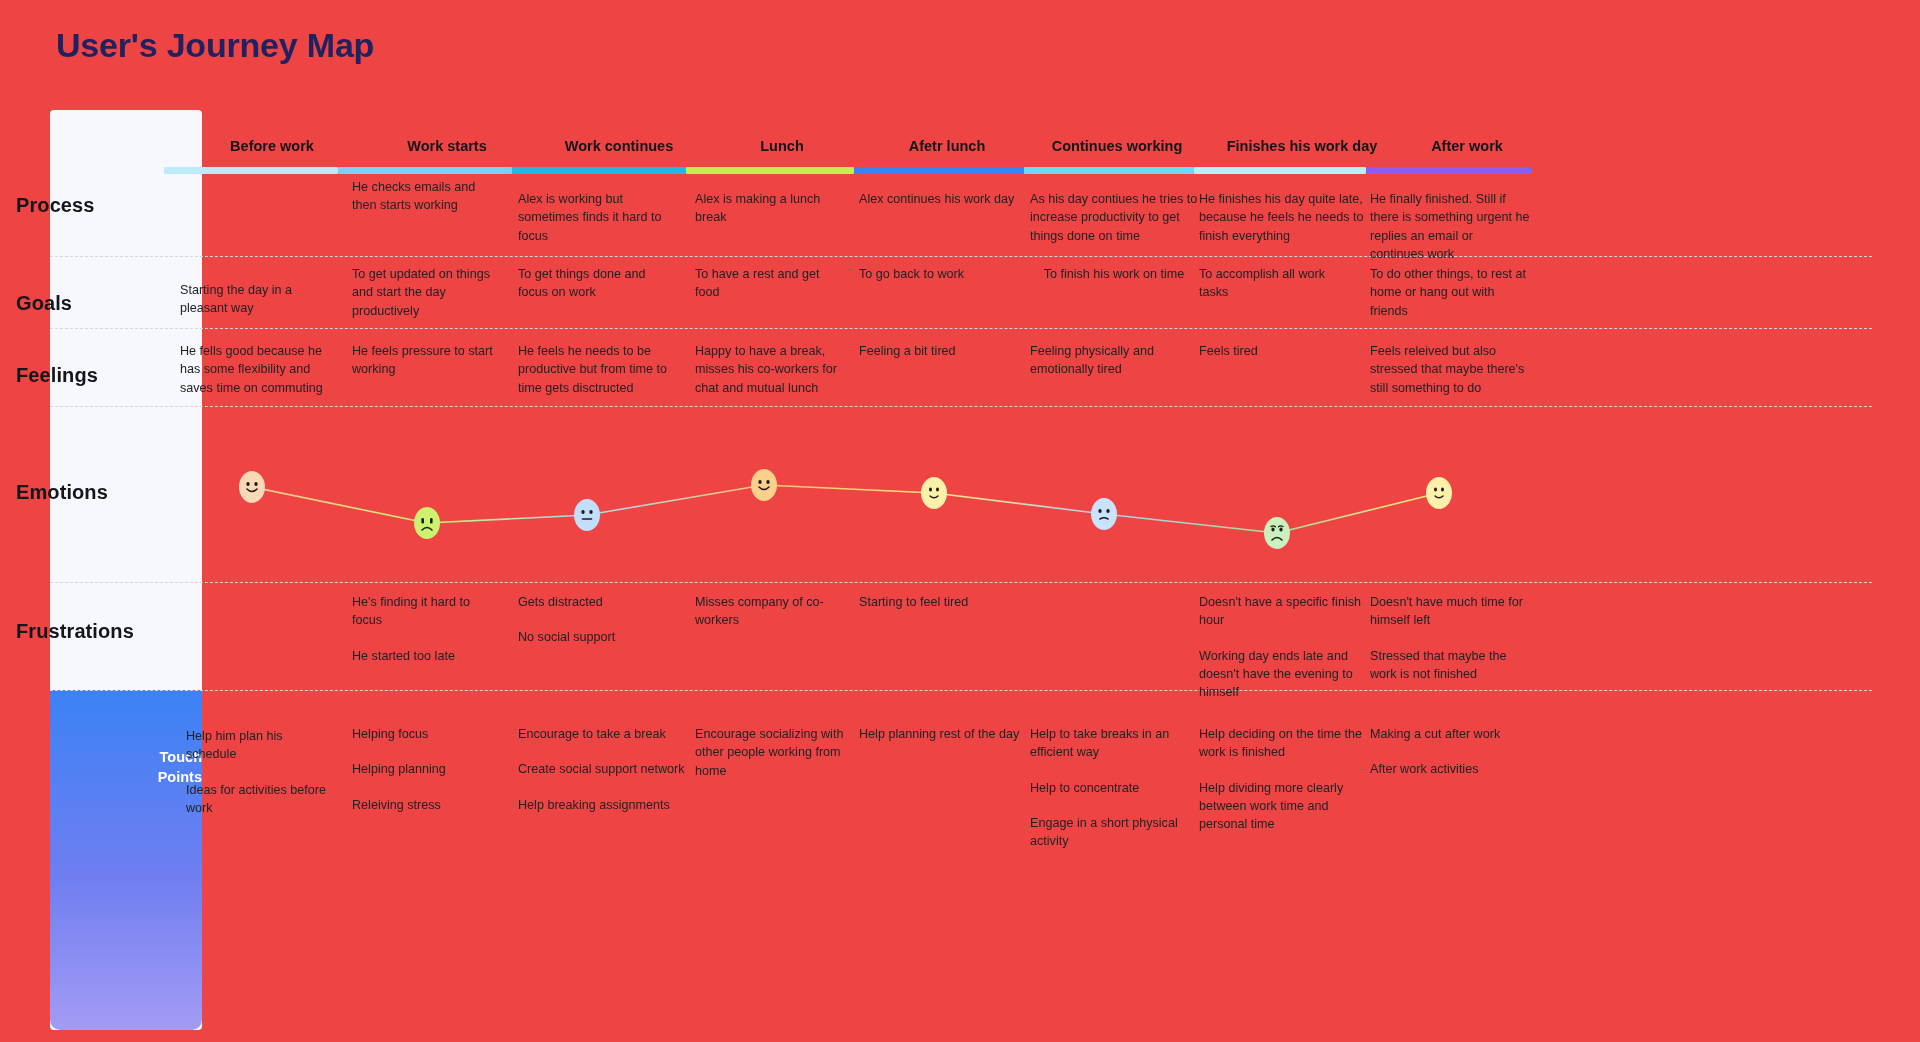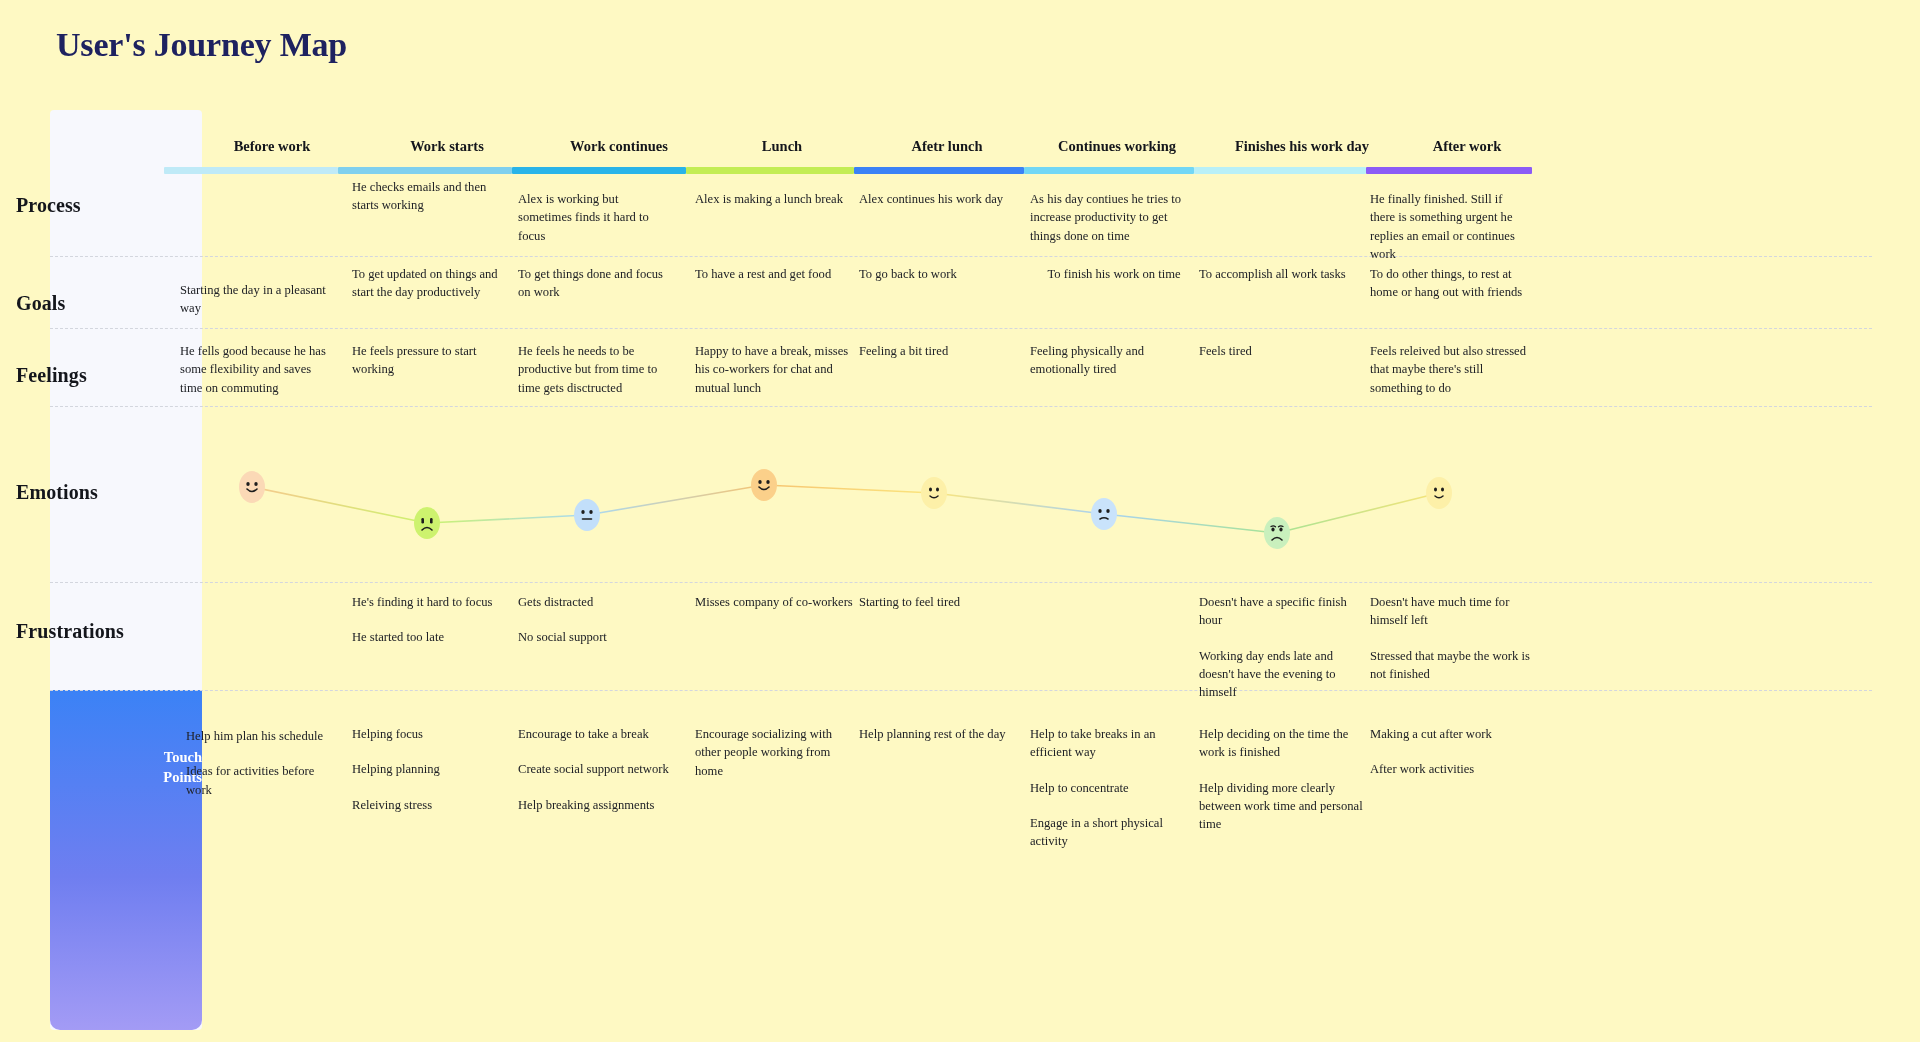--- a/index.html
+++ b/index.html
@@ -8,22 +8,21 @@
     width: 1920px;
     height: 1042px;
     background: #ffffff;
     font-family: "Liberation Sans", sans-serif;
     overflow: hidden;
   }
   #page {
     position: relative;
     width: 1920px;
     height: 1042px;
-    background: #fef9c3;
-    font-family: Liberation Serif, serif;
+    background: #ef4444;
   }
 
   
   .page-title {
     position: absolute;
     left: 56px;
     top: 26px;
     font-size: 34px;
     font-weight: bold;
     color: #1e2260;
@@ -189,20 +188,23 @@
       <p>Alex is working but sometimes finds it hard to focus</p>
     </div>
     <div class="cell" style="left:493px; top:80px; width:150px;">
       <p>Alex is making a lunch break</p>
     </div>
     <div class="cell" style="left:657px; top:80px; width:175px;">
       <p>Alex continues his work day</p>
     </div>
     <div class="cell" style="left:828px; top:80px; width:168px;">
       <p>As his day contiues he tries to increase productivity to get things done on time</p>
+    </div>
+    <div class="cell" style="left:997px; top:80px; width:168px;">
+      <p>He finishes his day quite late, because he feels he needs to finish everything</p>
     </div>
     <div class="cell" style="left:1168px; top:80px; width:160px;">
       <p>He finally finished. Still if there is something urgent he replies an email or continues work</p>
     </div>
 
     <div class="cell" style="left:-22px; top:155px; width:155px;margin-top:16px;">
       <p>Starting the day in a pleasant way</p>
     </div>
     <div class="cell" style="left:150px; top:155px; width:150px;">
       <p>To get updated on things and start the day productively</p>

